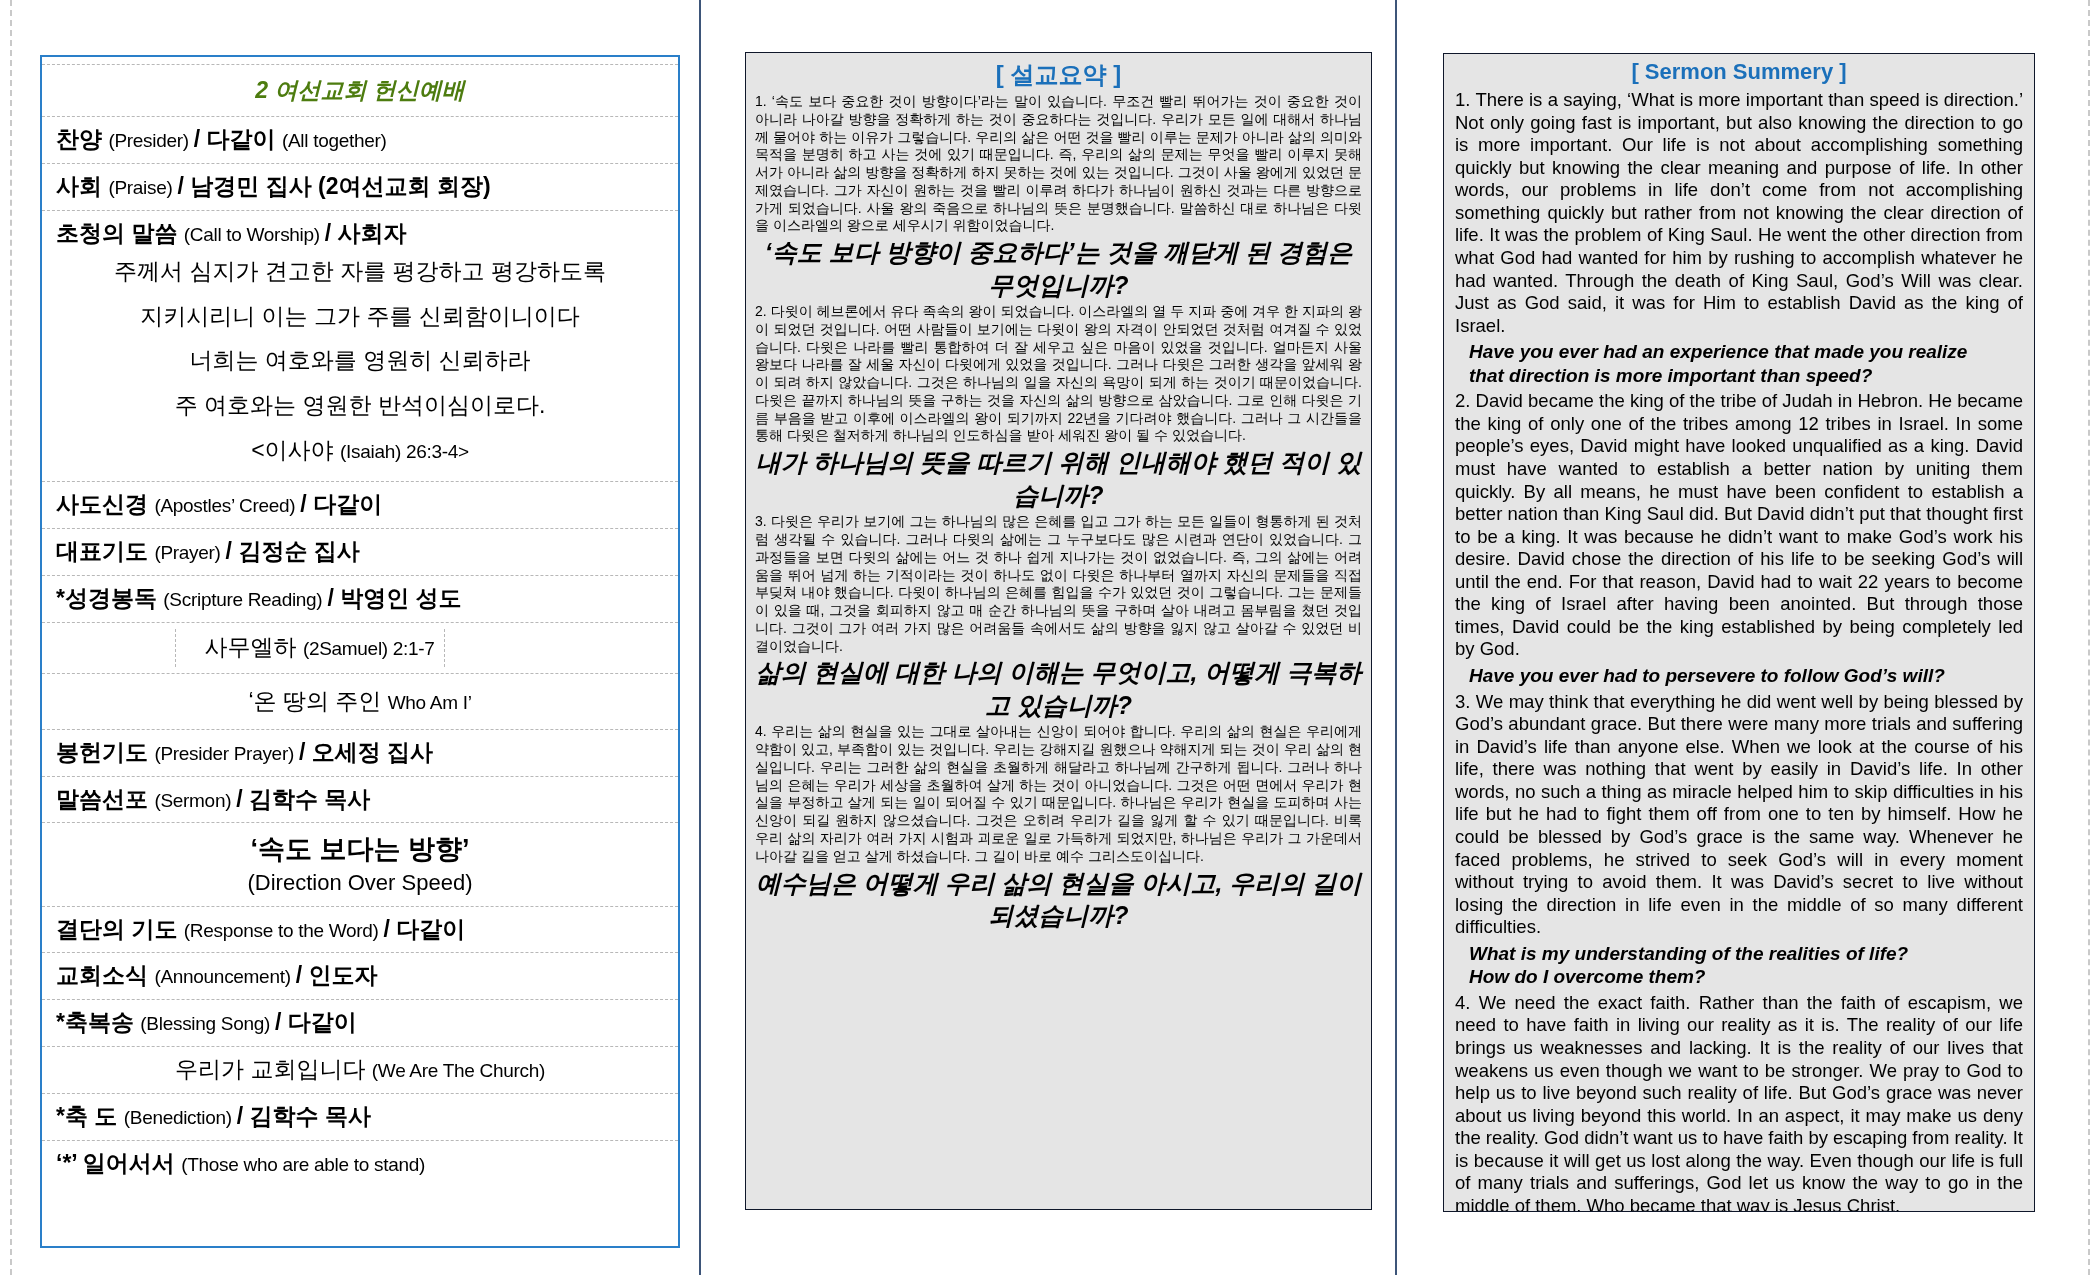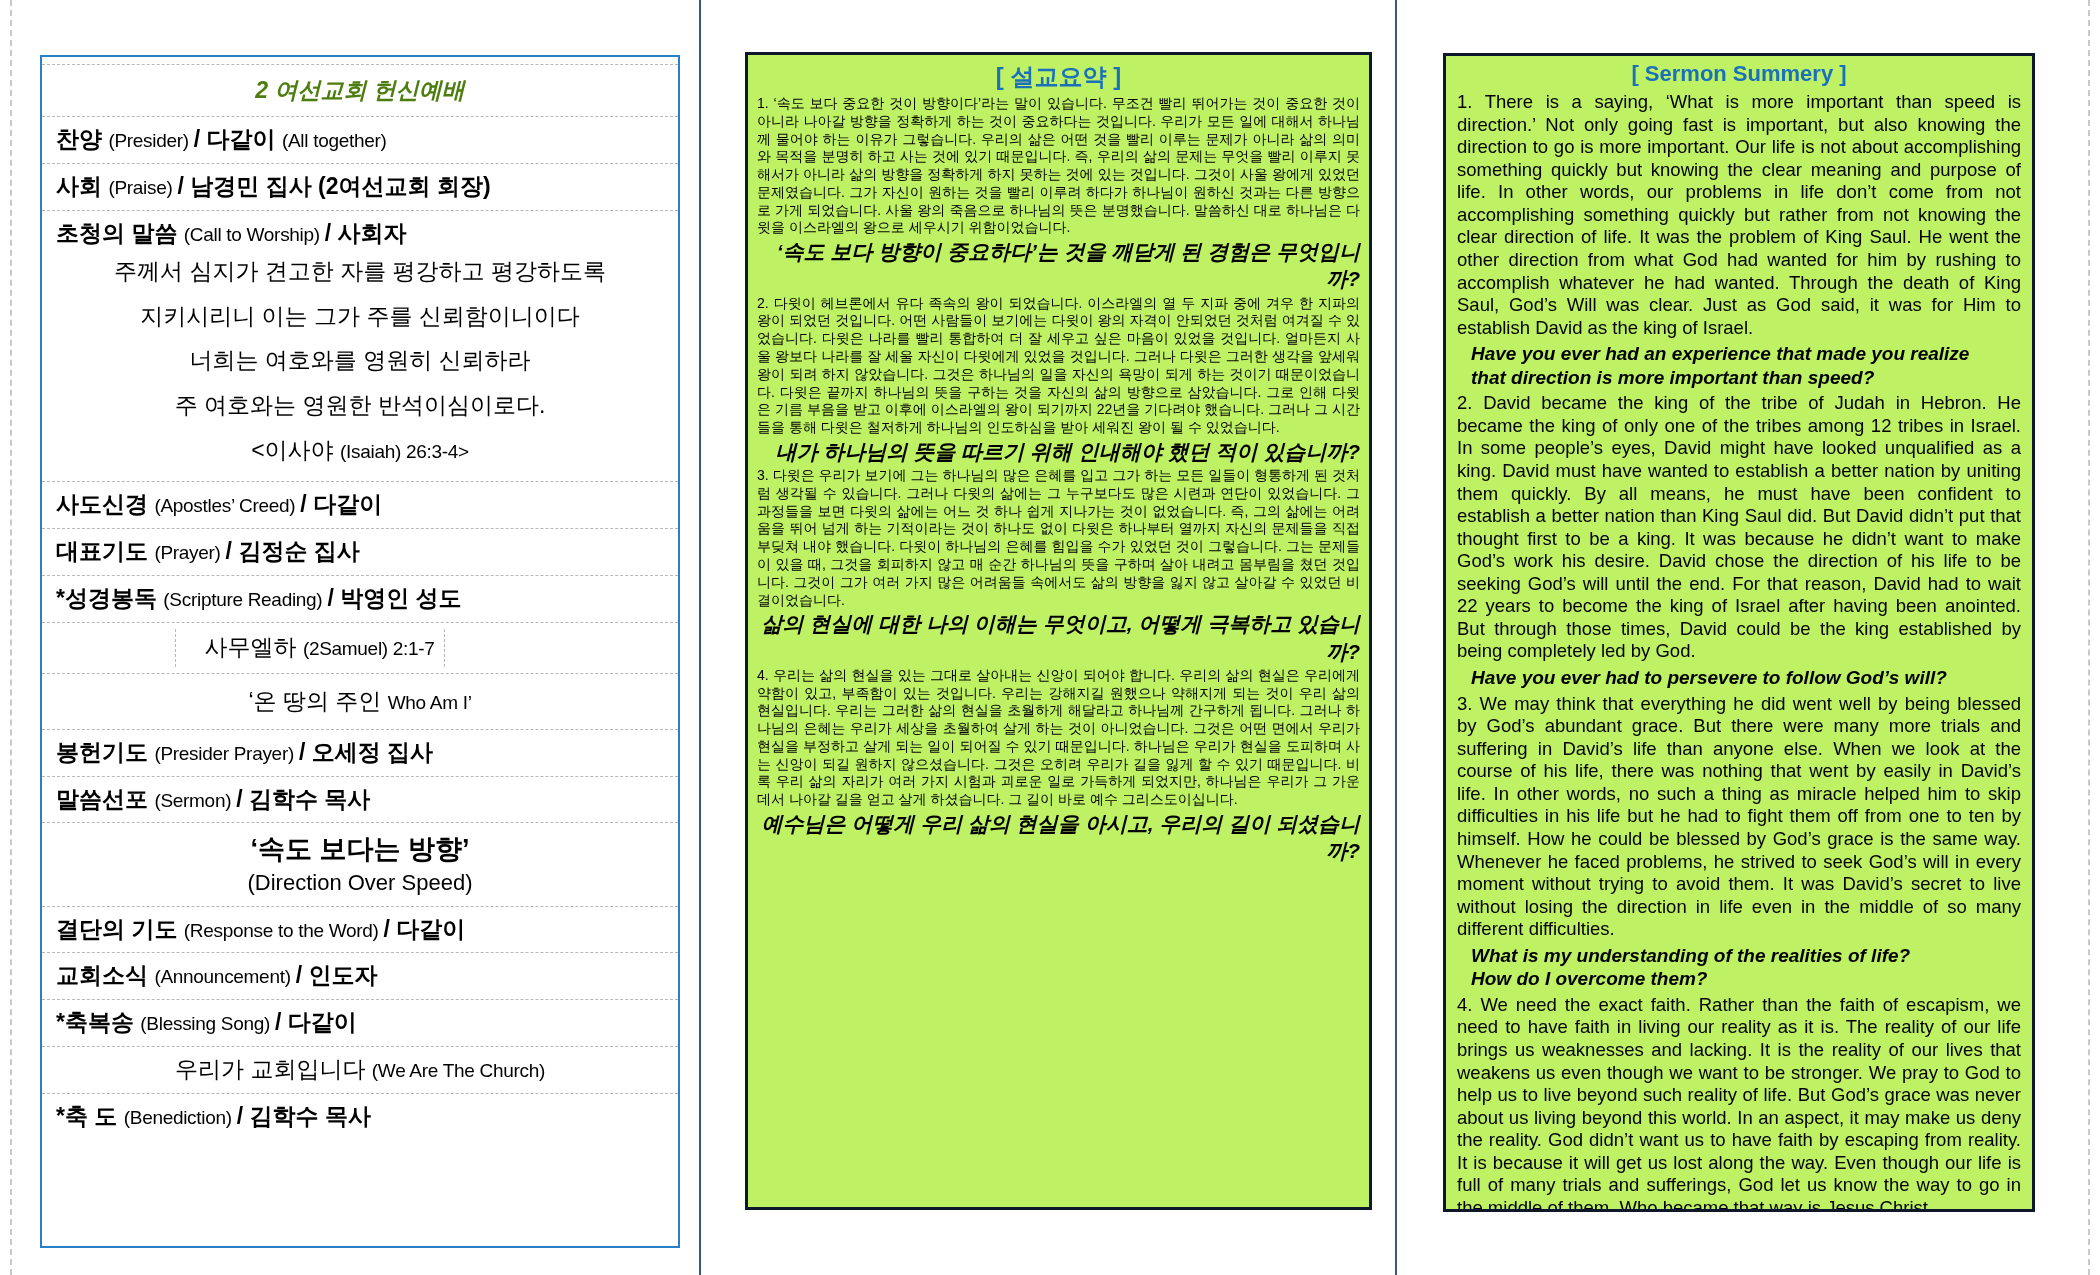--- a/index.html
+++ b/index.html
@@ -34,32 +34,32 @@
   .cell-wrap{display:flex;align-items:stretch;gap:20px;}
   .cell-side{box-sizing:border-box;}
   .cell-a{width:21%;border-right:1px dashed #b8b8b8;}
   .cell-mid{width:39%;text-align:center;padding:4px 0;border-right:1px dashed #b8b8b8;}
   .cell-c{flex:1;}
   .w-song .w-line.align-center{line-height:1.7;}
   .w-stitle .w-line{line-height:1.35;}
 
   
   .sermon-panel{
-    position:absolute;box-sizing:border-box;background:#bef264;
-    border:3px solid #0f172a;overflow:hidden;
+    position:absolute;box-sizing:border-box;background:#e5e5e5;
+    border:1px solid #0f172a;overflow:hidden;
   }
   #panel2{left:745px;top:52px;width:627px;height:1158px;padding:2px 9px;}
   #panel3{left:1443px;top:53px;width:592px;height:1159px;padding:2px 11px;}
   .panel-title{text-align:center;color:#1b70ba;font-weight:700;}
   #panel2 .panel-title{font-size:24px;margin:4px 0 2px;}
   #panel3 .panel-title{font-size:22px;margin:3px 0 4px;}
   .para{margin:0;text-align:justify;}
   #panel2 .para{font-size:14px;line-height:1.27;}
   #panel3 .para{font-size:18.5px;line-height:1.22;}
-  .q-ko{font-weight:700;font-style:italic;text-align:right;font-size:21px;line-height:1.3;margin:1px 0 2px;}
+  .q-ko{font-weight:700;font-style:italic;text-align:center;font-size:25px;line-height:1.3;margin:1px 0 2px;}
   .q-en{font-weight:700;font-style:italic;font-size:19px;line-height:1.24;margin:3px 18px 3px 14px;}
 </style>
 </head>
 <body>
 
 <div id="canvas">
 
   <div class="fold-line" style="left:10px;"></div>
   <div class="page-divider" style="left:699px;"></div>
   <div class="page-divider" style="left:1395px;"></div>
@@ -123,20 +123,23 @@
         </div>
         <div class="w-row">
           <div class="w-line align-left"><span class="p-kb">*축복송 </span><span class="p-en">(Blessing Song) </span><span class="p-kb">/ </span><span class="p-kb">다같이</span></div>
         </div>
         <div class="w-row">
           <div class="w-line align-center"><span class="p-k">우리가 교회입니다 </span><span class="p-en">(We Are The Church)</span></div>
         </div>
         <div class="w-row">
           <div class="w-line align-left"><span class="p-kb">*축 도 </span><span class="p-en">(Benediction)  </span><span class="p-kb">/ </span><span class="p-kb">김학수 목사</span></div>
         </div>
+        <div class="w-row">
+          <div class="w-line align-left"><span class="p-kb">‘*’ 일어서서 </span><span class="p-en">(Those who are able to stand)</span></div>
+        </div>
       </div>
   </div>
 
   <div id="panel2" class="sermon-panel">
     <div class="panel-title">[ 설교요약 ]</div>
     <div id="ko-blocks">
         <p class="para">1. ‘속도 보다 중요한 것이 방향이다’라는 말이 있습니다. 무조건 빨리 뛰어가는 것이 중요한 것이 아니라 나아갈 방향을 정확하게 하는 것이 중요하다는 것입니다. 우리가 모든 일에 대해서 하나님께 물어야 하는 이유가 그렇습니다. 우리의 삶은 어떤 것을 빨리 이루는 문제가 아니라 삶의 의미와 목적을 분명히 하고 사는 것에 있기 때문입니다. 즉, 우리의 삶의 문제는 무엇을 빨리 이루지 못해서가 아니라 삶의 방향을 정확하게 하지 못하는 것에 있는 것입니다. 그것이 사울 왕에게 있었던 문제였습니다. 그가 자신이 원하는 것을 빨리 이루려 하다가 하나님이 원하신 것과는 다른 방향으로 가게 되었습니다. 사울 왕의 죽음으로 하나님의 뜻은 분명했습니다. 말씀하신 대로 하나님은 다윗을 이스라엘의 왕으로 세우시기 위함이었습니다.</p>
         <div class="q-ko">
           <div>‘속도 보다 방향이 중요하다’는 것을 깨닫게 된 경험은 무엇입니까?</div>
         </div>

